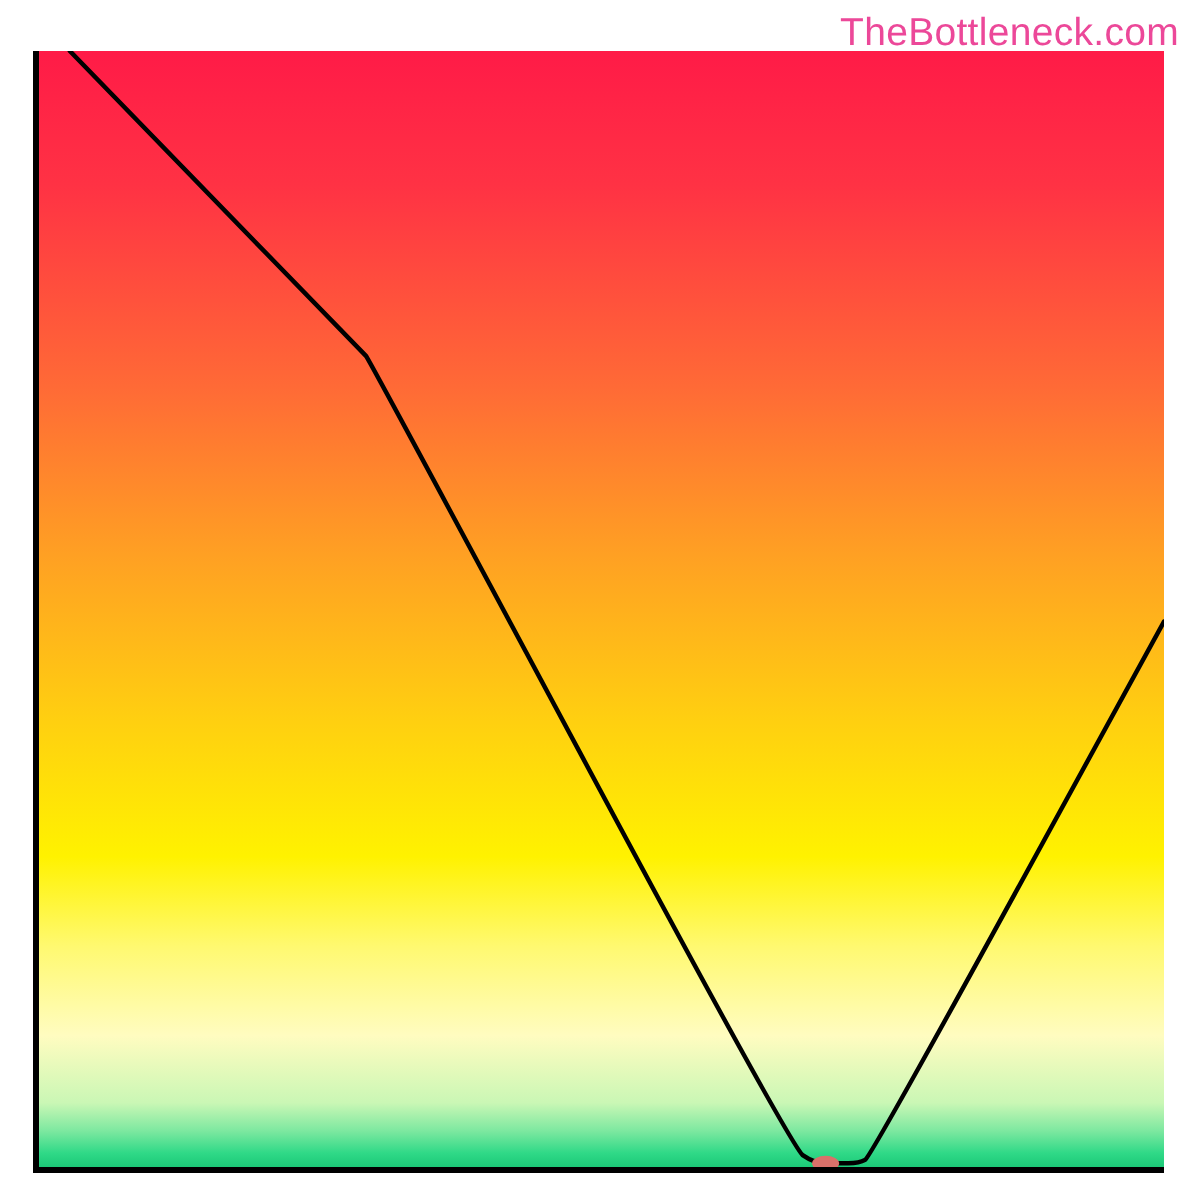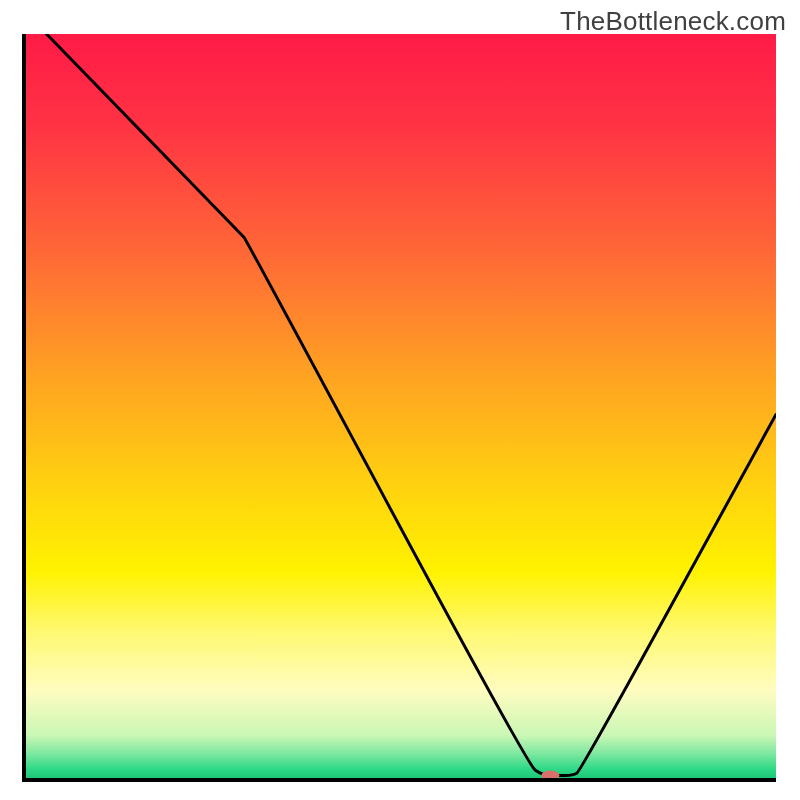--- a/index.html
+++ b/index.html
@@ -13,21 +13,21 @@
   }
   .chart-container {
     position: relative;
     width: 800px;
     height: 800px;
   }
   .watermark {
     position: absolute;
     top: 6px;
     right: 14px;
-    color: #404040;
+    color: #ec4899;
     font-size: 26px;
     font-weight: 500;
     letter-spacing: 0.2px;
     z-index: 10;
     user-select: none;
   }
   svg {
     display: block;
   }
 </style>

